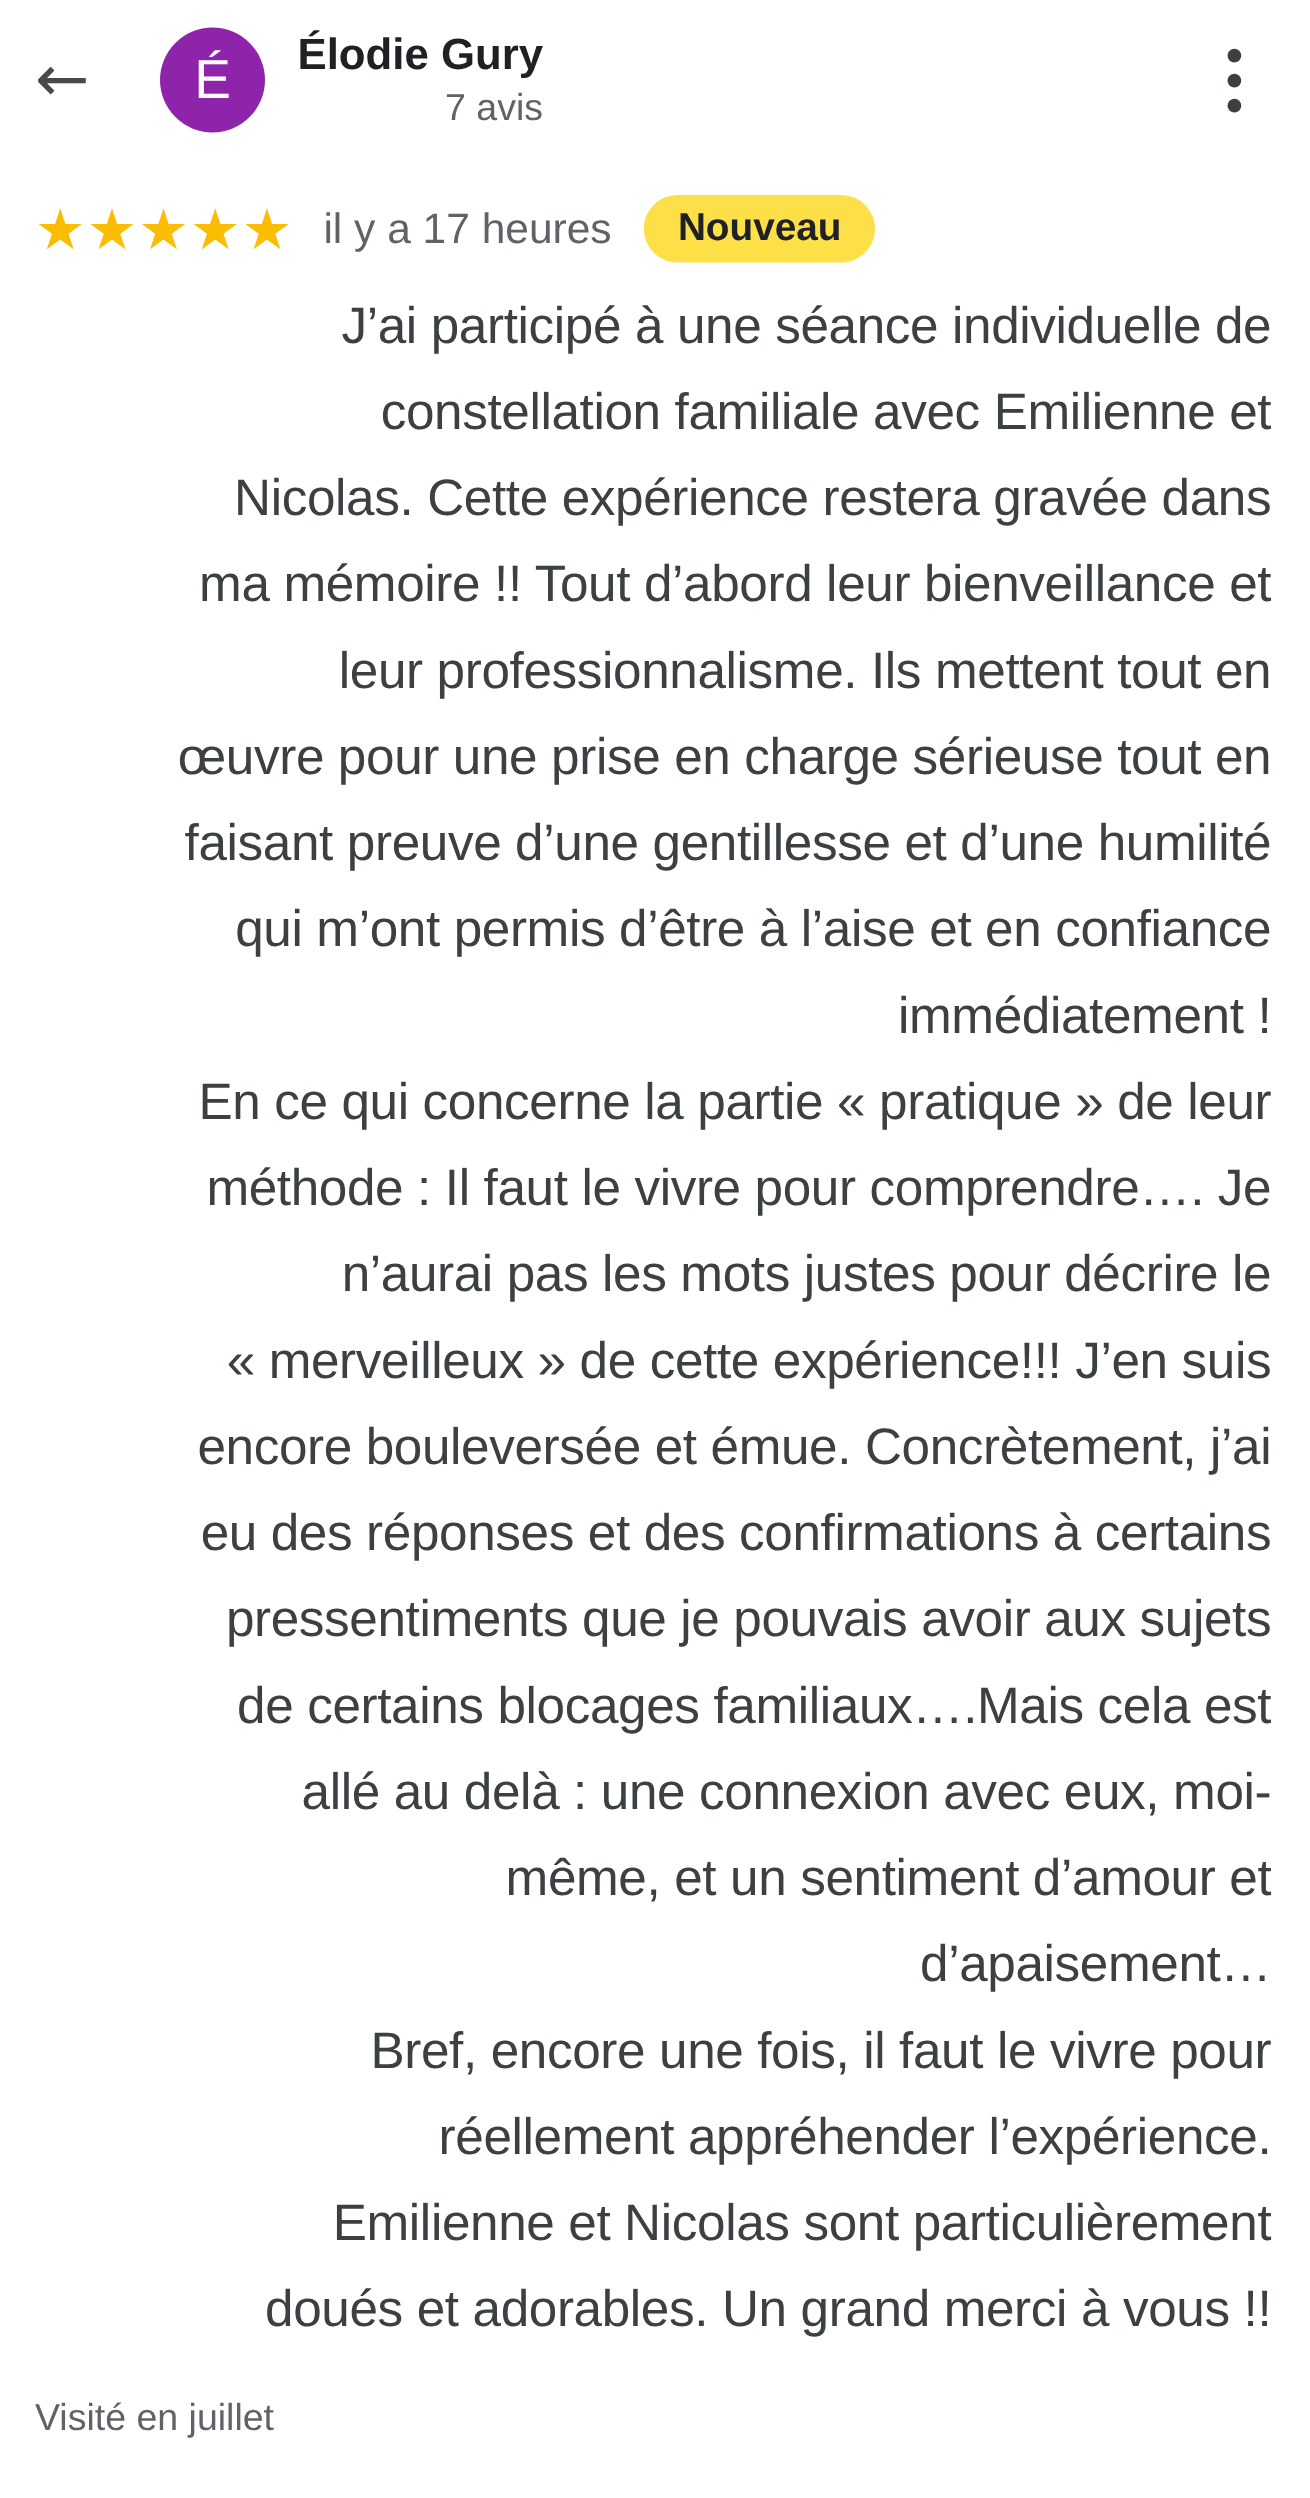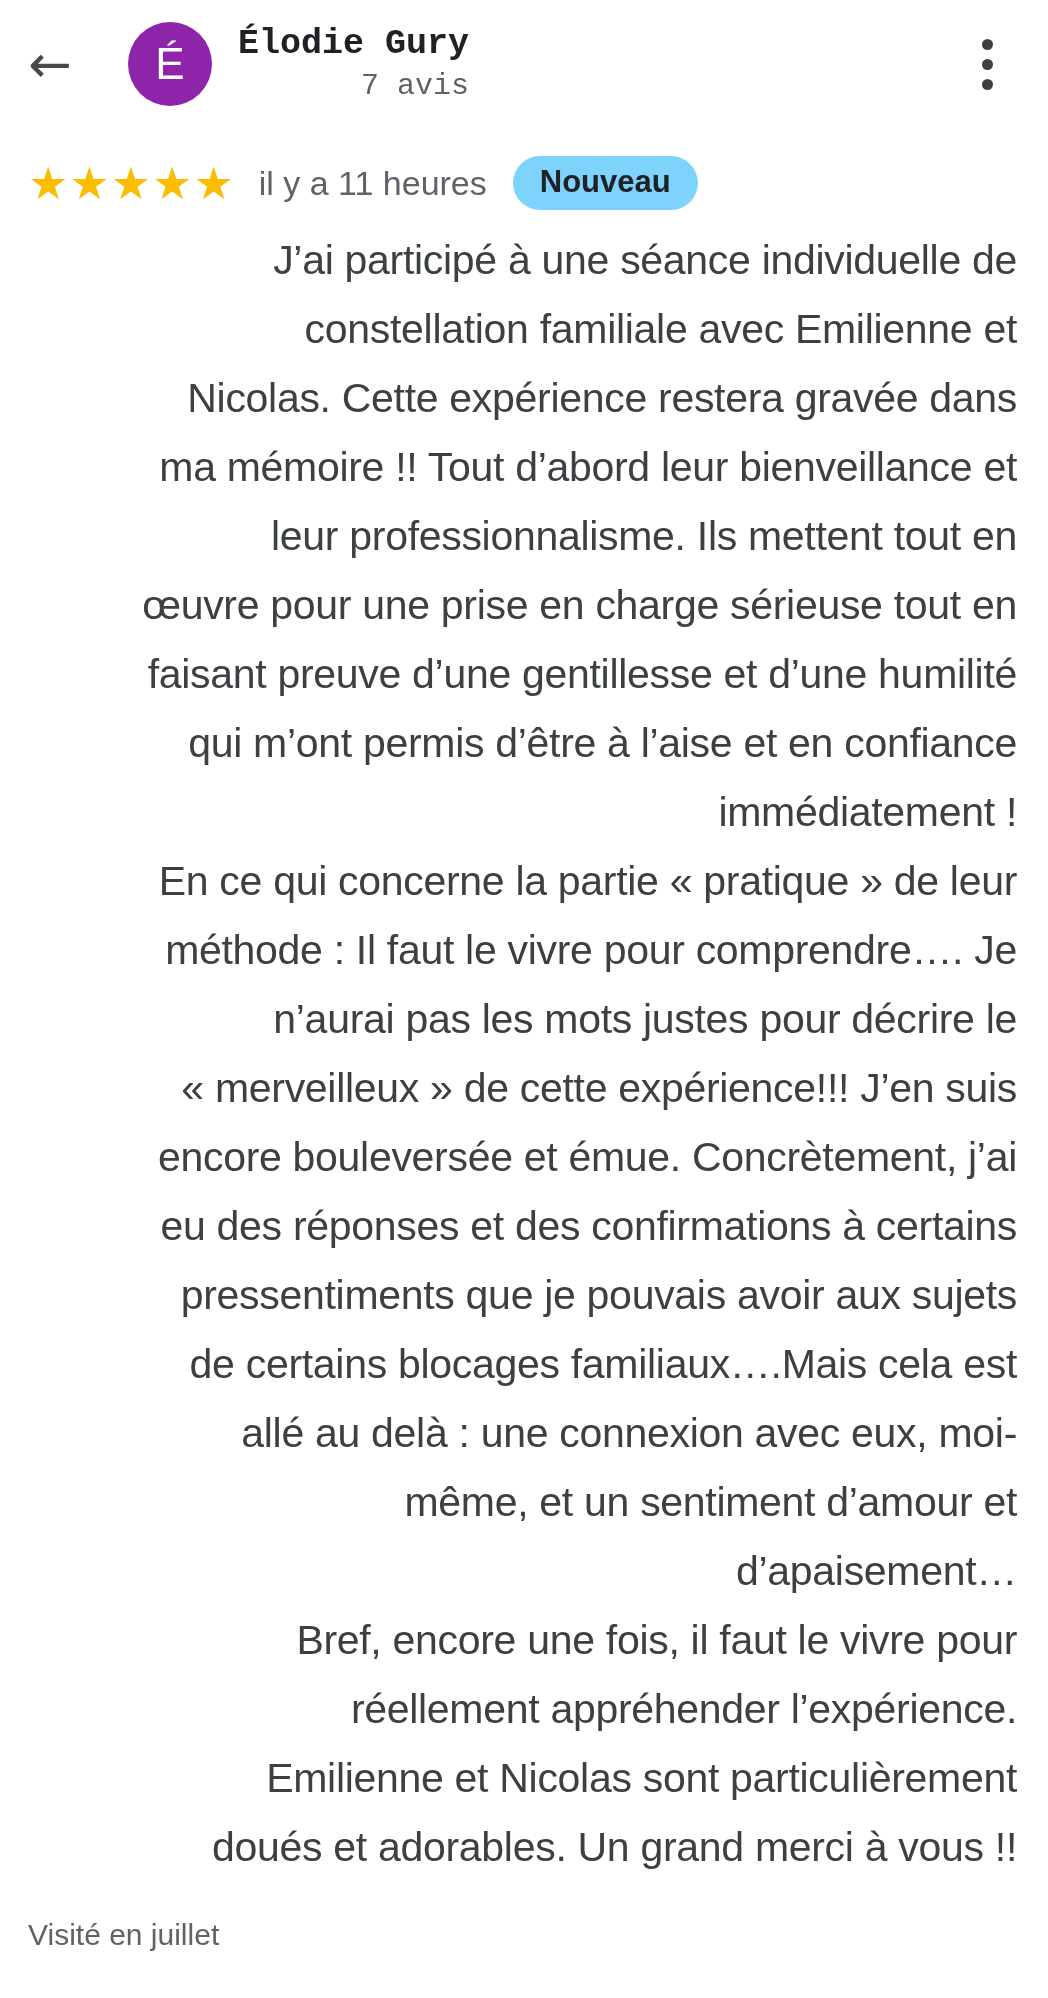--- a/index.html
+++ b/index.html
@@ -26,41 +26,41 @@
     font-size: 52px; line-height: 1; color: #474a4d;
     font-family: "DejaVu Sans", sans-serif;
   }
   .avatar {
     width: 84px; height: 84px; border-radius: 50%;
     background: #8E24AA; color: #ffffff;
     display: flex; align-items: center; justify-content: center;
     font-size: 44px; font-weight: 400;
     margin-left: 44px; flex: 0 0 auto;
   }
-  .id-block { margin-left: 26px; display: flex; flex-direction: column; gap: 6px; font-family: Liberation Mono, monospace; }
+  .id-block { margin-left: 26px; display: flex; flex-direction: column; gap: 6px; }
   .reviewer-name { font-size: 35px; font-weight: 700; color: #202124; line-height: 1.1; }
   .review-count { font-size: 30px; font-weight: 400; color: #5F6368; line-height: 1.1; text-align: right; }
   .kebab {
     margin-left: auto; margin-right: 14px;
     background: none; border: none; padding: 10px; cursor: pointer;
     display: flex; flex-direction: column; gap: 9px; align-items: center;
   }
   .kebab i { width: 11px; height: 11px; border-radius: 50%; background: #3C4043; display: block; }
 
   
   .rating-row { display: flex; align-items: center; margin-top: 50px; height: 54px; }
   .stars { display: flex; align-items: center; letter-spacing: 1px; }
   .star {
     color: #FBBC04; font-size: 45px; line-height: 1;
     font-family: "DejaVu Sans", sans-serif;
   }
   .time { font-size: 34px; color: #5F6368; margin-left: 24px; }
   .badge {
     margin-left: 26px;
-    background: #7dd3fc; color: #202124;
+    background: #fde047; color: #202124;
     font-size: 31px; font-weight: 600;
     padding: 9px 27px 11px 27px;
     border-radius: 30px; line-height: 1.1;
   }
 
   
   .review-text {
     margin-top: 16px;
     font-size: 41px;
     line-height: 69px;
@@ -98,21 +98,21 @@
   </header>
 
   <div class="rating-row">
     <div class="stars">
         <span class="star">★</span>
         <span class="star">★</span>
         <span class="star">★</span>
         <span class="star">★</span>
         <span class="star">★</span>
       </div>
-    <span class="time">il y a 11 heures</span>
+    <span class="time">il y a 17 heures</span>
     <span class="badge">Nouveau</span>
   </div>
 
   <div class="review-text">J’ai participé à une séance individuelle de
 constellation familiale avec Emilienne et
 Nicolas. Cette expérience restera gravée dans
 ma mémoire !! Tout d’abord leur bienveillance et
 leur professionnalisme. Ils mettent tout en
 œuvre pour une prise en charge sérieuse tout en
 faisant preuve d’une gentillesse et d’une humilité

